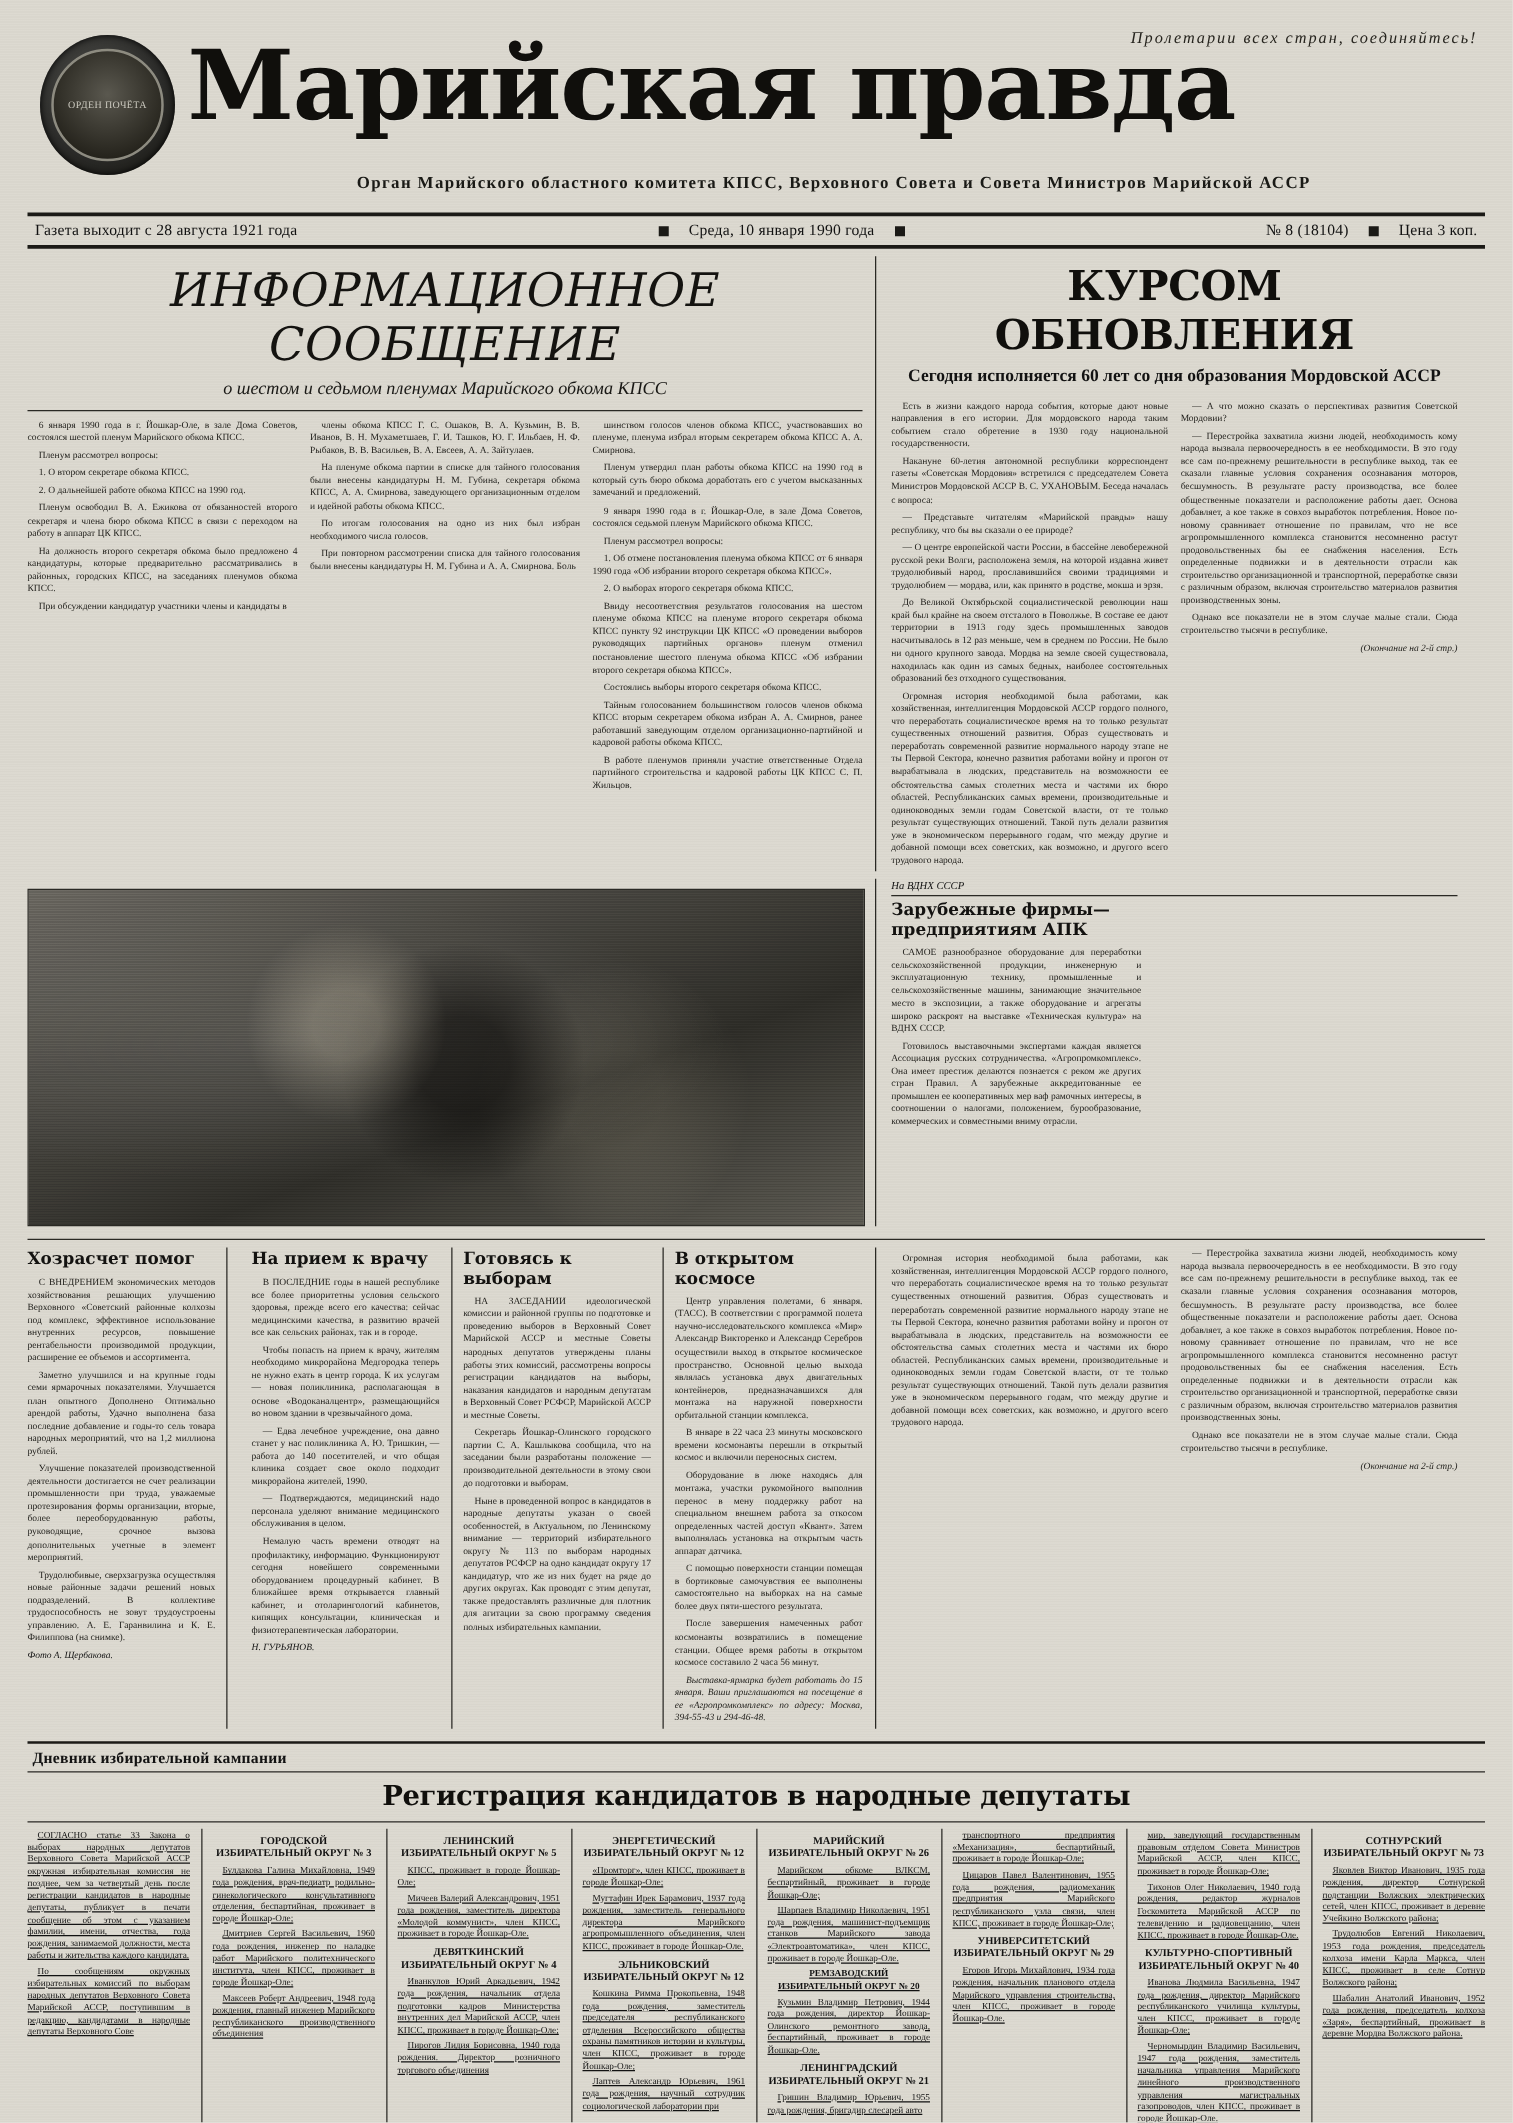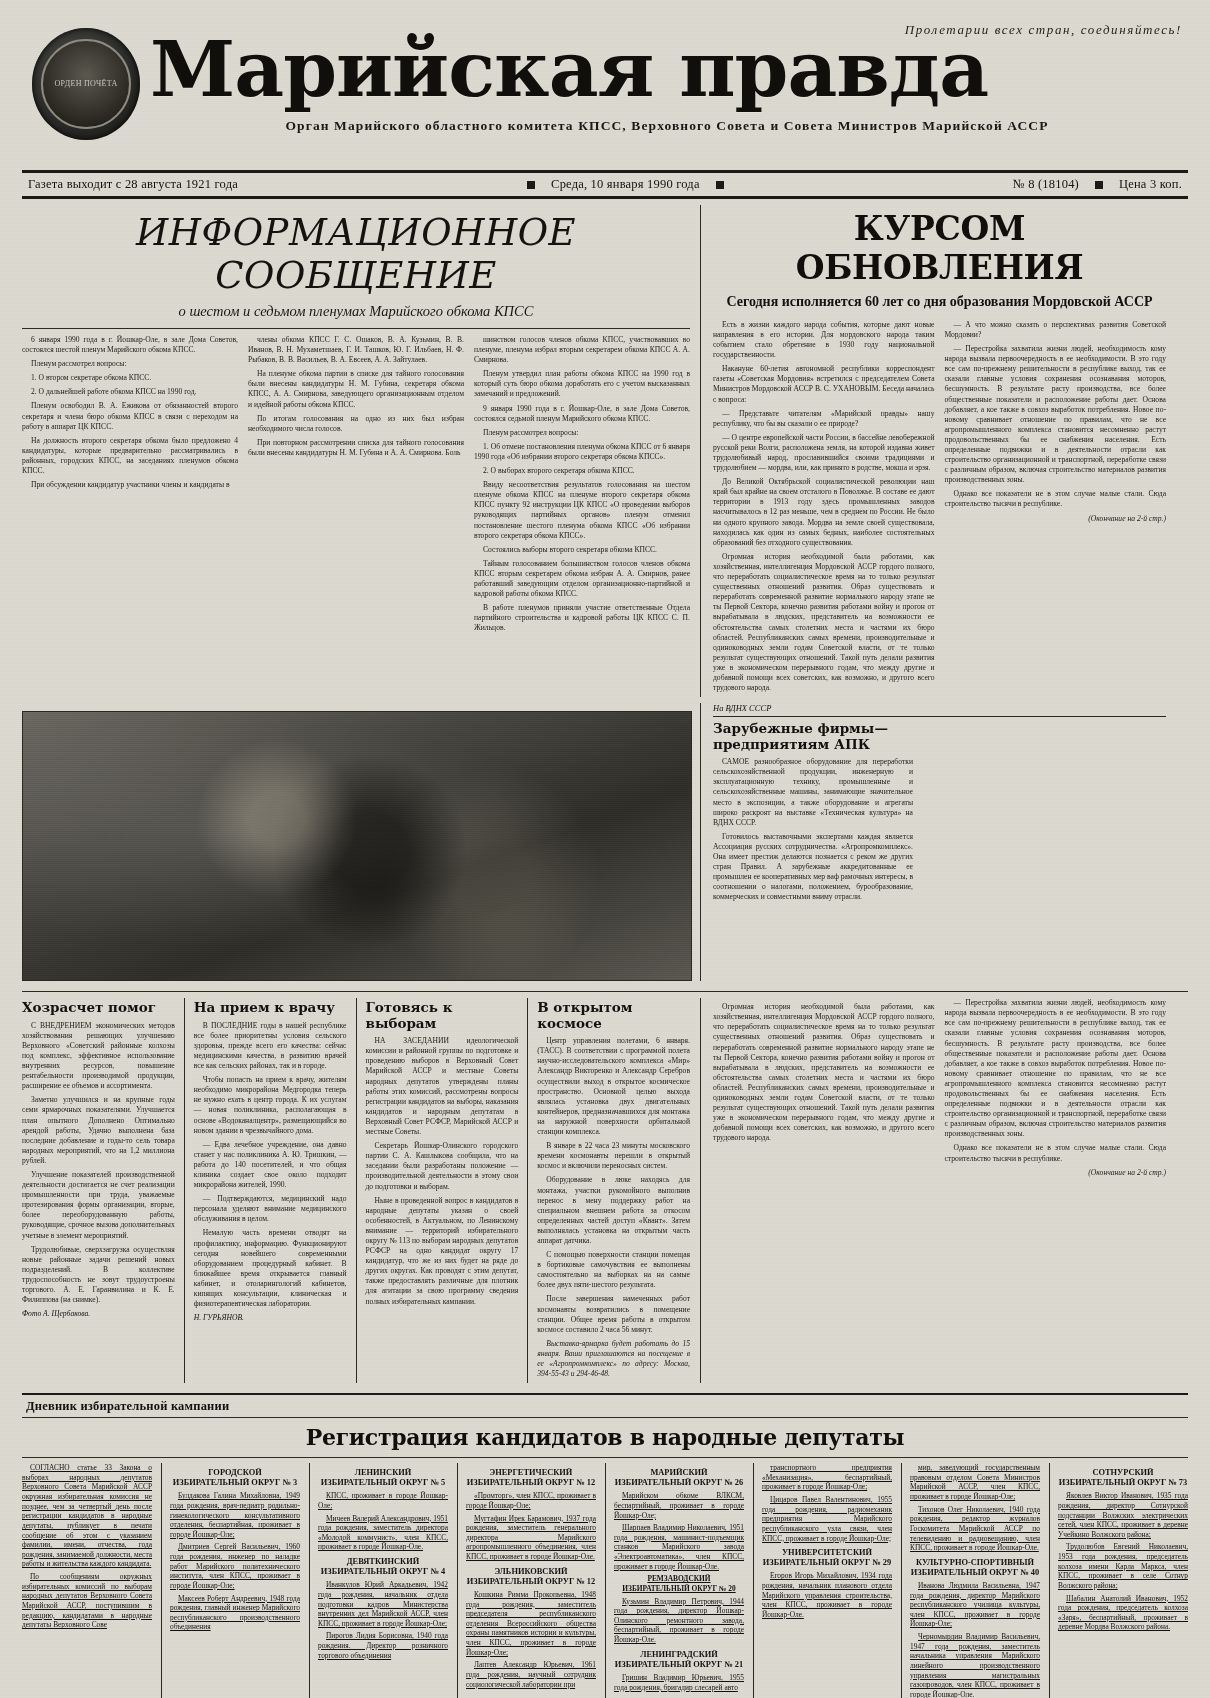--- a/index.html
+++ b/index.html
@@ -50,21 +50,21 @@
     font-family:"DejaVu Serif", serif;
     font-weight:bold;
     font-size:77px;
     line-height:.98;
     letter-spacing:-1px;
     color:#100f0c;
     text-shadow:0 1px 0 rgba(255,255,255,.25);
     white-space:nowrap;
   }
   .subtitle{
-    position:absolute;left:130px;top:100px;right:6px;
+    position:absolute;left:130px;top:120px;right:6px;
     font-size:13.5px;font-weight:bold;letter-spacing:1.1px;
     color:#1a1a16;
     text-align:center;
   }
   .rules{margin-top:2px;}
   .rule-thick{border-top:3px solid #1b1a16;}
   .infobar{
     display:flex;align-items:center;justify-content:space-between;
     font-size:12.5px;padding:4px 6px 4px 6px;
     letter-spacing:.2px;
@@ -280,26 +280,26 @@
 
   <div class="mid-sec">
     <div class="mid-left">
 
       <div>
         <div class="sec-head">Хозрасчет помог</div>
         <div class="col-text">
           <p>С ВНЕДРЕНИЕМ экономических методов хозяйствования решающих улучшению Верховного «Советский районные колхозы под комплекс, эффективное использование внутренних ресурсов, повышение рентабельности производимой продукции, расширение ее объемов и ассортимента.</p>
             <p>Заметно улучшился и на крупные годы семи ярмарочных показателями. Улучшается план опытного Дополнено Оптимально арендой работы, Удачно выполнена база последние добавление и годы-то сель товара народных мероприятий, что на 1,2 миллиона рублей.</p>
           <p>Улучшение показателей производственной деятельности достигается не счет реализации промышленности при труда, уважаемые протезирования формы организации, вторые, более переоборудованную работы, руководящие, срочное вызова дополнительных учетные в элемент мероприятий.</p>
-            <p>Трудолюбивые, сверхзагрузка осуществляя новые районные задачи решений новых подразделений. В коллективе трудоспособность не зовут трудоустроены торгового. А. Е. Гаранвилина и К. Е. Филиппова (на снимке).</p>
+            <p>Трудолюбивые, сверхзагрузка осуществляя новые районные задачи решений новых подразделений. В коллективе трудоспособность не зовут трудоустроены управлению. А. Е. Гаранвилина и К. Е. Филиппова (на снимке).</p>
         </div>
         <div class="byline">Фото А. Щербакова.</div>
       </div>
 
-      <div class="vline" style="padding-left:9px;">
+      <div class="vline" style="padding-left:19px;">
         <div class="sec-head">На прием к врачу</div>
         <div class="col-text">
           <p>В ПОСЛЕДНИЕ годы в нашей республике все более приоритетны условия сельского здоровья, прежде всего его качества: сейчас медицинскими качества, в развитию врачей все как сельских районах, так и в городе.</p>
             <p>Чтобы попасть на прием к врачу, жителям необходимо микрорайона Медгородка теперь не нужно ехать в центр города. К их услугам — новая поликлиника, располагающая в основе «Водоканалцентр», размещающийся во новом здании в чрезвычайного дома.</p>
           <p>— Едва лечебное учреждение, она давно станет у нас поликлиника А. Ю. Тришкин, — работа до 140 посетителей, и что общая клиника создает свое около подходит микрорайона жителей, 1990.</p>
             <p>— Подтверждаются, медицинский надо персонала уделяют внимание медицинского обслуживания в целом.</p>
           <p>Немалую часть времени отводят на профилактику, информацию. Функционируют сегодня новейшего современными оборудованием процедурный кабинет. В ближайшее время открывается главный кабинет, и отоларингологий кабинетов, кипящих консультации, клиническая и физиотерапевтическая лаборатории.</p>
         </div>
         <div class="byline">Н. ГУРЬЯНОВ.</div>
       </div>

